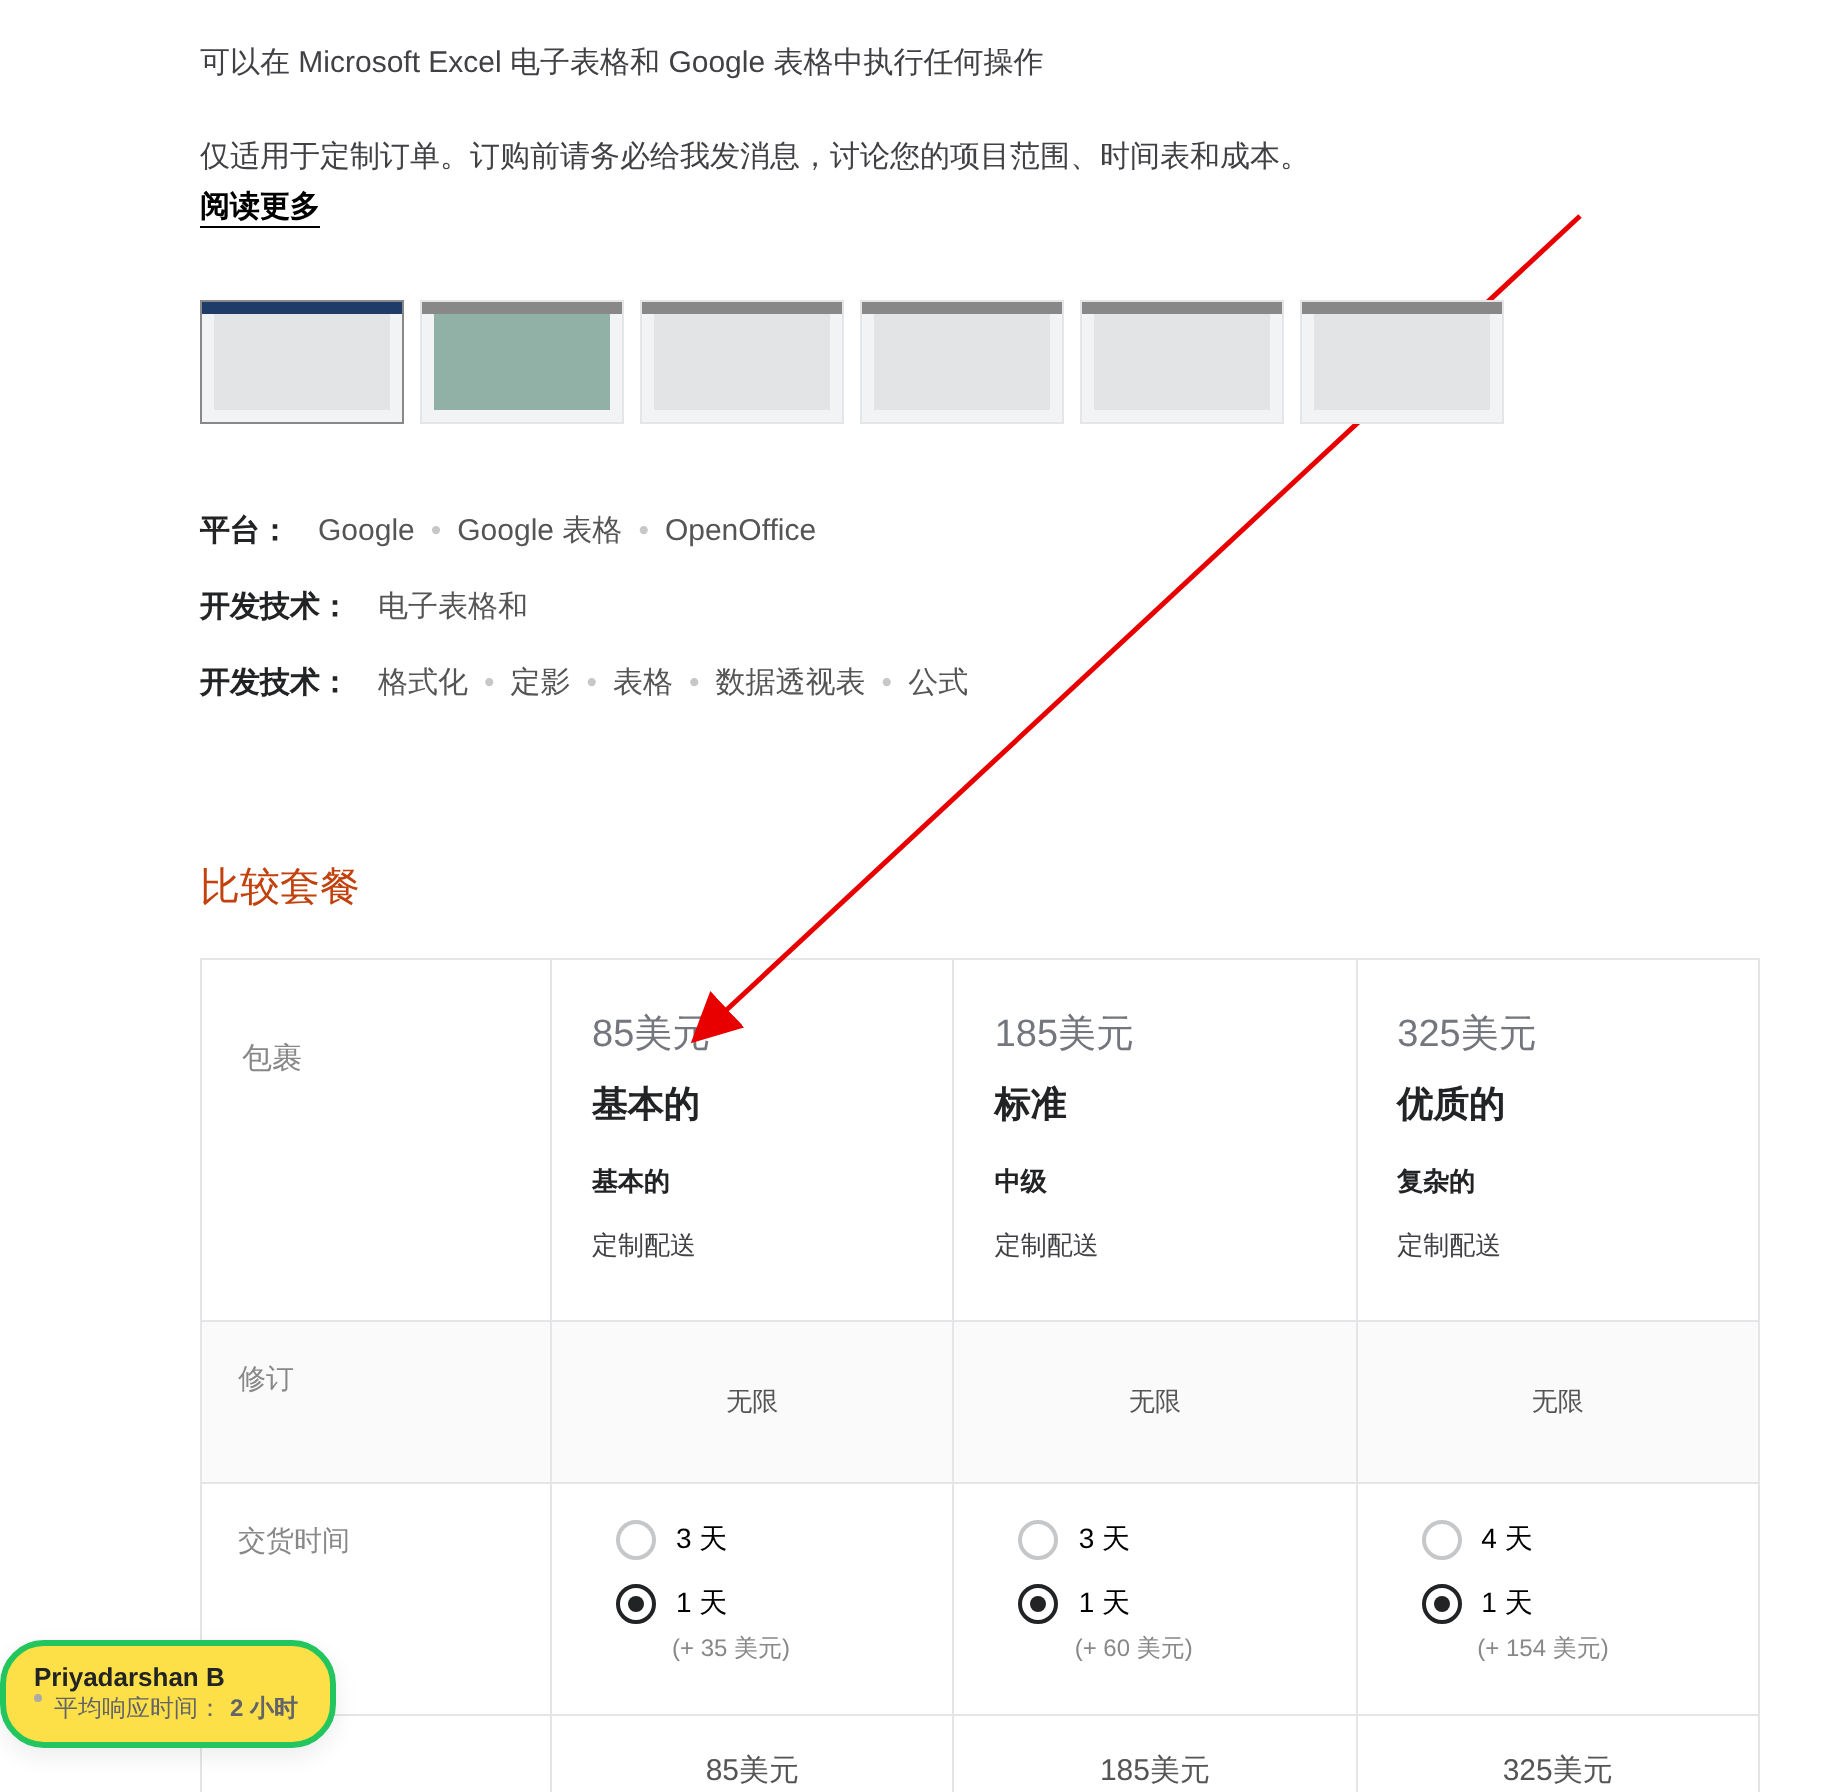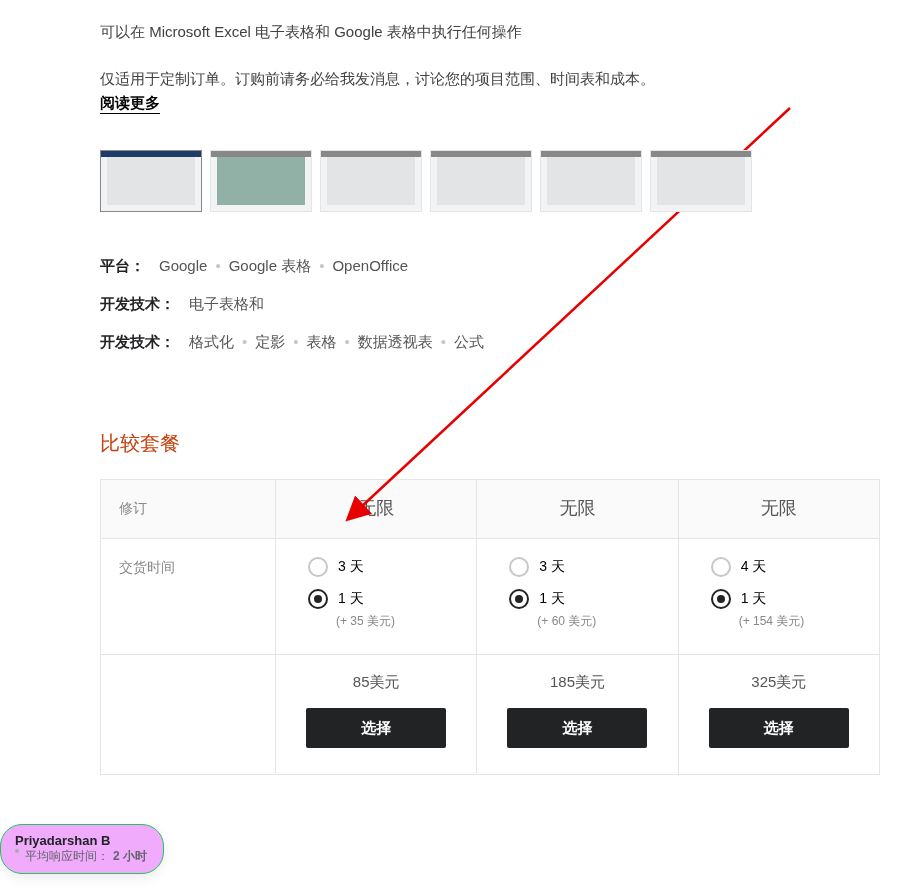--- a/index.html
+++ b/index.html
@@ -21,33 +21,33 @@
   .section-title{font-size:20px;font-weight:400;color:#c2410c;margin-top:76px}
   .pkg-table{margin-top:22px;border:1px solid #e4e5e7;width:780px;border-collapse:collapse;table-layout:fixed}
   .pkg-table td,.pkg-table th{border:1px solid #e4e5e7;vertical-align:top}
   .pkg-head td{padding:24px 20px 28px 20px;background:#fff}
   .pkg-head .label-cell{color:#888;font-size:15px;padding-top:40px}
   .pkg-price{font-size:19px;color:#74767e;margin-bottom:10px}
   .pkg-name{font-size:18px;font-weight:700;color:#222325;margin-bottom:18px}
   .pkg-sub{font-size:13px;font-weight:700;color:#222325;margin-bottom:14px}
   .pkg-desc{font-size:13px;color:#404145}
   .row-label{color:#888;font-size:14px;padding:20px 18px}
-  .row-val{text-align:center;font-size:18px;color:#555;padding:16px 0}
+  .row-val{text-align:center;font-size:13px;color:#555;padding:31px 0}
   .odd-row td{background:#fafafa}
   .delivery-cell{padding:18px 0 24px 32px}
   .radio-row{display:flex;align-items:center;font-size:14px;color:#000000;margin-bottom:12px}
   .radio{width:16px;height:16px;border:2px solid #c6c7c9;border-radius:50%;margin-right:10px;display:inline-flex;align-items:center;justify-content:center;flex-shrink:0}
   .radio.checked{border-color:#222325}
   .radio.checked::after{content:"";width:8px;height:8px;border-radius:50%;background:#222325}
   .radio-sub{font-size:12px;color:#888;margin-left:28px;margin-top:-8px}
   .footer-row td{text-align:center;padding:18px 10px 26px 10px;background:#fff}
   .foot-price{font-size:15px;color:#555;margin-bottom:16px}
   .select-btn{background:#222325;color:#fff;font-weight:700;font-size:15px;border:none;width:140px;height:40px;cursor:pointer;border-radius:2px}
   .arrow-svg{position:absolute;pointer-events:none}
-  .chip{position:fixed;left:0;bottom:22px;background:#f0abfc;border:1px solid #22c55e;border-radius:22px;padding:8px 16px 8px 14px;box-shadow:0 4px 12px rgba(0,0,0,.08);font-size:12px;line-height:1.3;max-width:160px}
+  .chip{position:fixed;left:0;bottom:22px;background:#fde047;border:3px solid #22c55e;border-radius:22px;padding:8px 16px 8px 14px;box-shadow:0 4px 12px rgba(0,0,0,.08);font-size:12px;line-height:1.3;max-width:160px}
   .chip-name{font-weight:700;font-size:13px;color:#222325;white-space:nowrap;overflow:hidden;text-overflow:ellipsis}
   .chip-sub{color:#62646a;display:flex;align-items:flex-start}
   .chip-sub b{font-weight:700;margin-left:4px}
   .bullet{width:4px;height:4px;border-radius:50%;background:#aaa;display:inline-block;margin-right:6px;vertical-align:middle}
   
   body{overflow:hidden;height:896px}
 </style>
 </head>
 <body>
 
@@ -124,20 +124,41 @@
 
   <table class="pkg-table">
     <colgroup>
         <col style="width:175px">
         <col>
         <col>
         <col>
       </colgroup>
 
     <tbody>
+        <tr class="pkg-head">
+      <td class="label-cell">包裹</td>
+      <td>
+        <div class="pkg-price">85美元</div>
+        <div class="pkg-name">基本的</div>
+        <div class="pkg-sub">基本的</div>
+        <div class="pkg-desc">定制配送</div>
+      </td>
+      <td>
+        <div class="pkg-price">185美元</div>
+        <div class="pkg-name">标准</div>
+        <div class="pkg-sub">中级</div>
+        <div class="pkg-desc">定制配送</div>
+      </td>
+      <td>
+        <div class="pkg-price">325美元</div>
+        <div class="pkg-name">优质的</div>
+        <div class="pkg-sub">复杂的</div>
+        <div class="pkg-desc">定制配送</div>
+      </td>
+    </tr>
 
     <tr class="odd-row">
       <td class="row-label">修订</td>
       <td class="row-val">无限</td>
       <td class="row-val">无限</td>
       <td class="row-val">无限</td>
     </tr>
 
     <tr>
       <td class="row-label">交货时间</td>

